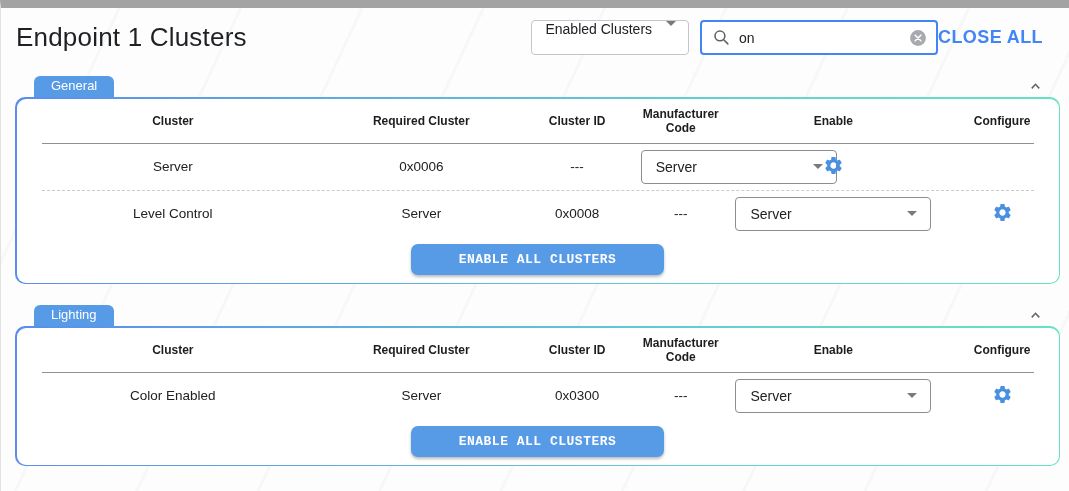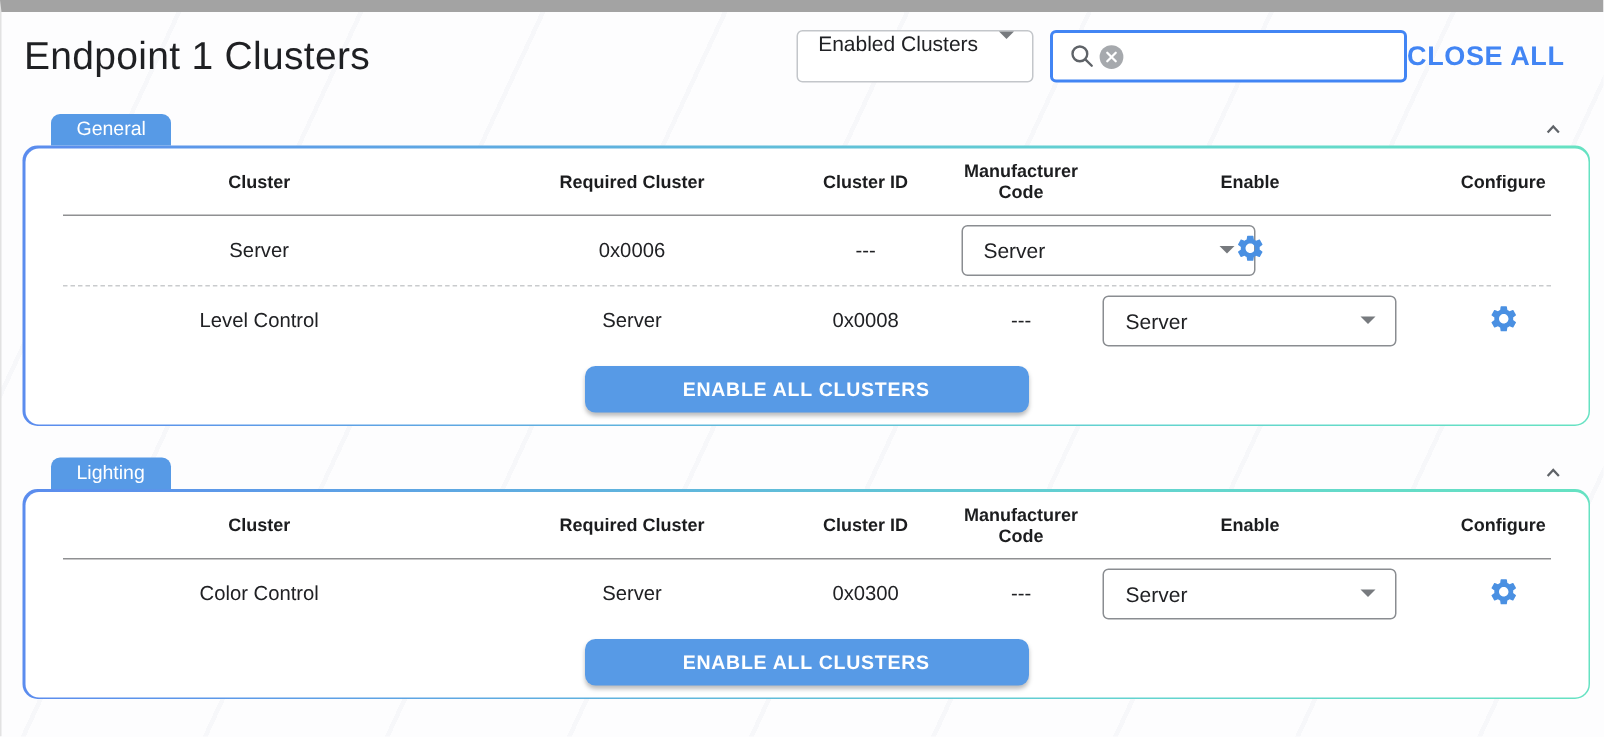--- a/index.html
+++ b/index.html
@@ -53,22 +53,22 @@
   .select {
     width:196px; height:34px; margin:0 auto; background:#fff;
     border:1px solid #8a8d91; border-radius:4px; cursor:pointer;
     display:flex; align-items:center; padding:0 13px 0 14px;
     font-size:14px; color:#202124; text-align:left;
   }
   .gear-btn { background:none; border:none; cursor:pointer; display:inline-flex; align-items:center; justify-content:center; margin:0 auto; }
 
   .btn-row { height:46px; display:flex; align-items:center; justify-content:center; }
   .enable-all {
-    width:296px; height:31px; border:none; border-radius:7px; cursor:pointer;
-    background:#579ae6; color:#fff; font-family:Liberation Sans, sans-serif;
+    width:253px; height:31px; border:none; border-radius:7px; cursor:pointer;
+    background:#579ae6; color:#fff; font-family:Liberation Mono, monospace;
     font-size:13px; font-weight:700; letter-spacing:0.5px;
     box-shadow:0 2px 3px rgba(60,64,67,0.35);
   }
 </style>
 </head>
 <body>
 
 <div class="app">
 
   <div class="topbar">
@@ -76,20 +76,21 @@
     <div class="controls">
       <div class="filter-select">
         <span>Enabled Clusters</span>
         <span class="caret"></span>
       </div>
       <div class="searchbox">
         <svg width="19" height="19" viewBox="0 0 24 24">
           <circle cx="10" cy="10" r="6.2" fill="none" stroke="#5f6368" stroke-width="2"></circle>
           <line x1="14.8" y1="14.8" x2="20" y2="20" stroke="#5f6368" stroke-width="2" stroke-linecap="round"></line>
         </svg>
+        <input type="text" value="on" style="">
         <svg width="20" height="20" viewBox="0 0 24 24" style="cursor:pointer">
           <circle cx="12" cy="12" r="9.5" fill="#a6a9ad"></circle>
           <path d="M8.6 8.6 L15.4 15.4 M15.4 8.6 L8.6 15.4" stroke="#fff" stroke-width="1.8" stroke-linecap="round"></path>
         </svg>
       </div>
       <a href="#" class="close-all">CLOSE ALL</a>
     </div>
   </div>
 
   <div class="sections">
@@ -183,21 +184,21 @@
             <div class="hcell">Cluster</div>
             <div class="hcell">Required Cluster</div>
             <div class="hcell">Cluster ID</div>
             <div class="hcell">Manufacturer Code</div>
             <div class="hcell">Enable</div>
             <div class="hcell">Configure</div>
           </div>
           <div class="divider"></div>
 
           <div class="grid-row data-row">
-            <div class="cell">Color Control</div>
+            <div class="cell">Color Enabled</div>
             <div class="cell">Server</div>
             <div class="cell">0x0300</div>
             <div class="cell">---</div>
             <div class="cell">
               <div class="select">
                 <span>Server</span>
                 <span class="caret"></span>
               </div>
             </div>
             <div class="cell">

